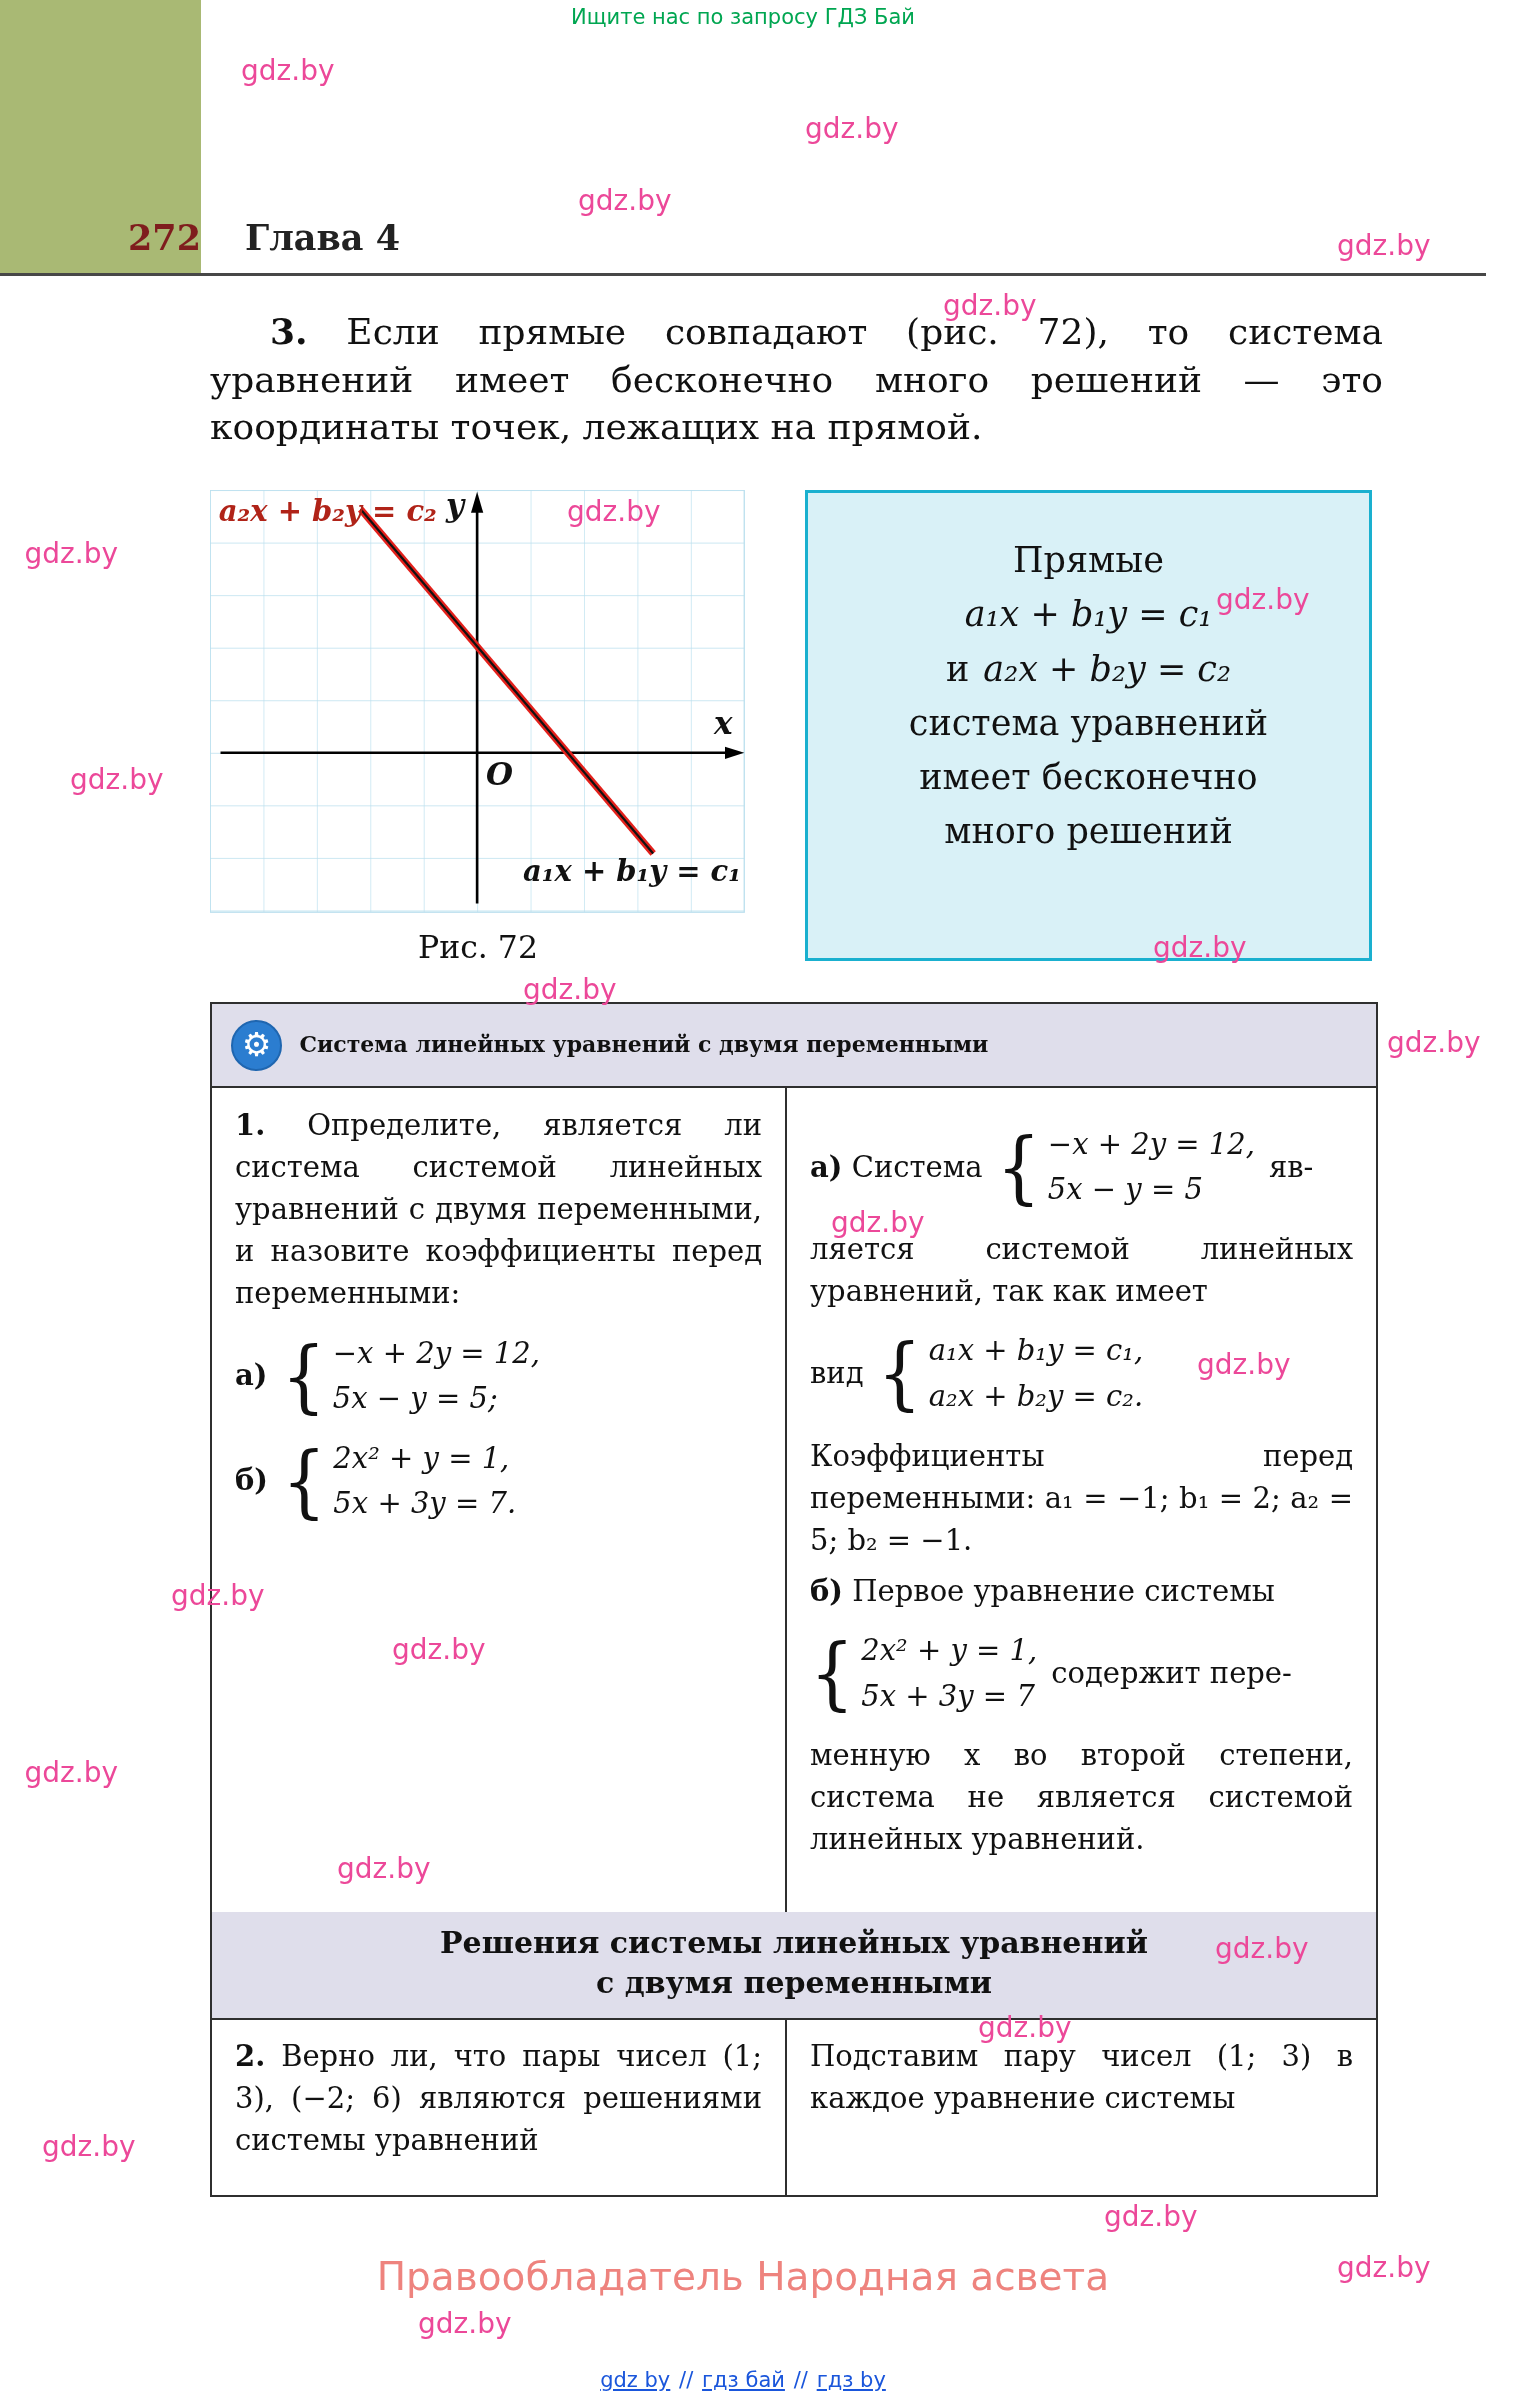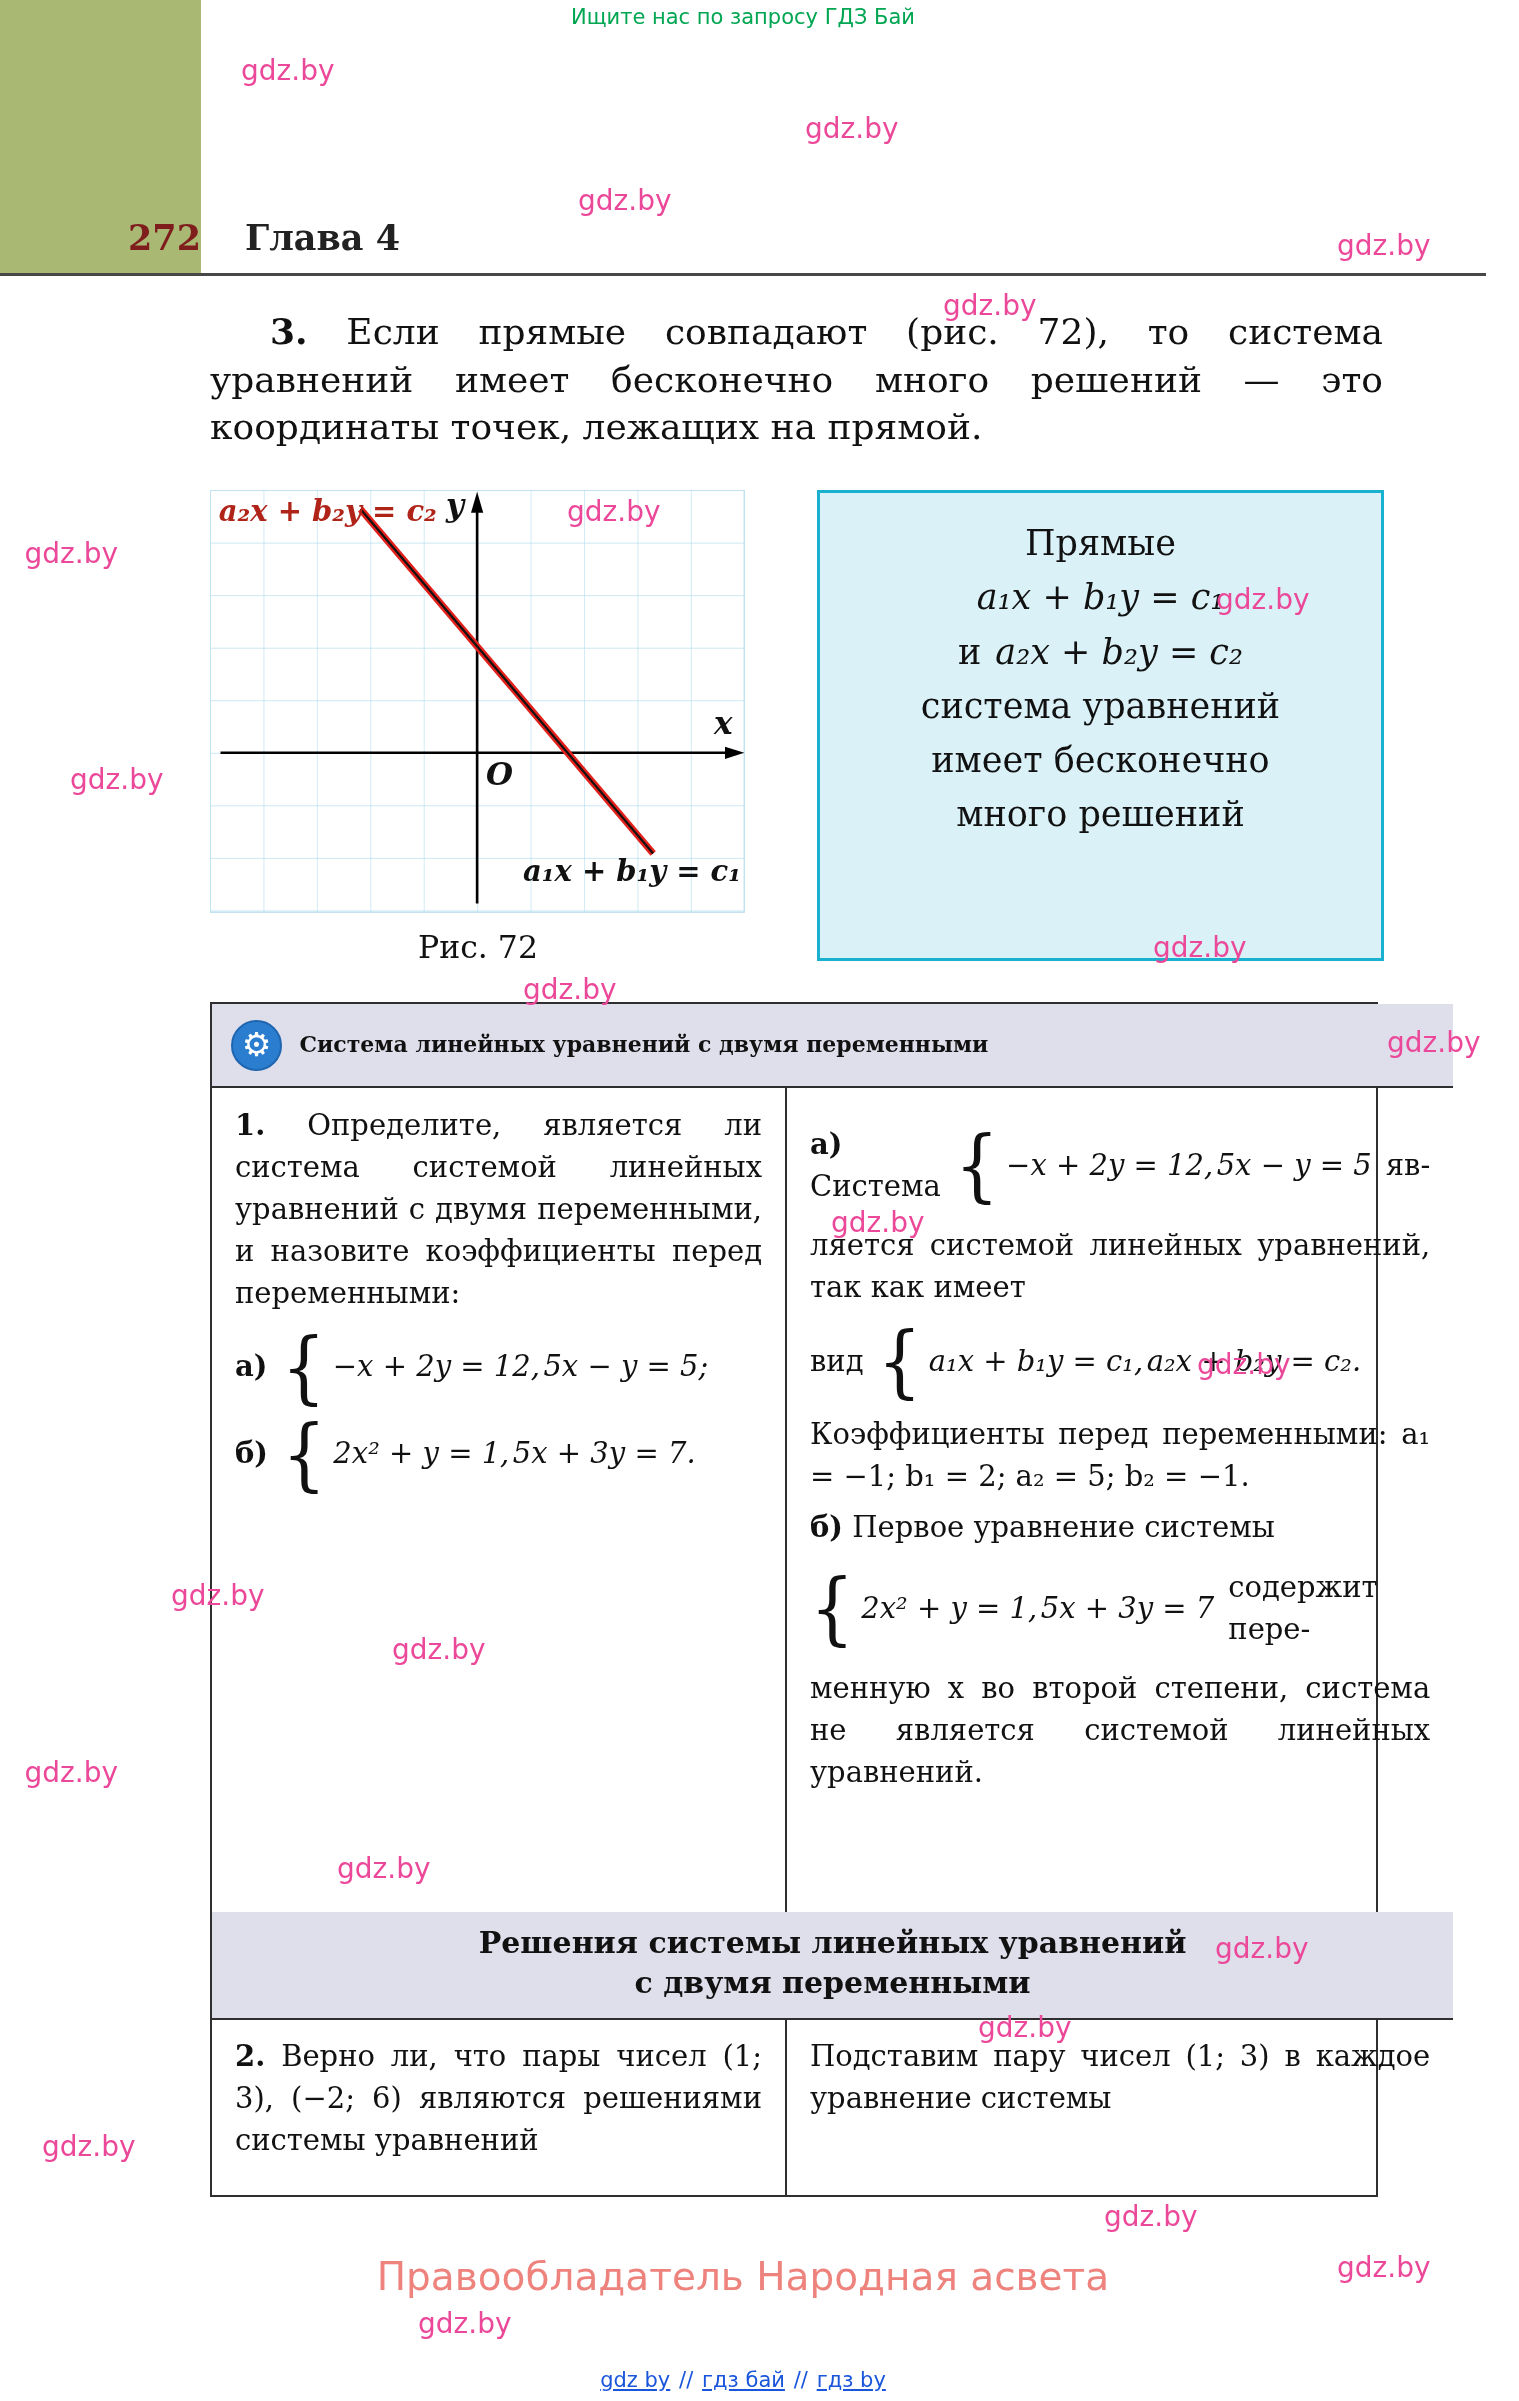--- a/index.html
+++ b/index.html
@@ -27,22 +27,22 @@
   .fig-label { position:absolute; font-style:italic; font-weight:bold; font-size:29px; white-space:nowrap; }
   .fig-eq-top { left:8.8px; top:3.5px; color:#b02318; }
   .fig-eq-bottom { left:313px; top:364px; color:#111; }
   .fig-y { left:236px; top:-3.5px; font-size:31px; }
   .fig-x { left:504px; top:215px; font-size:31px; }
   .fig-o { left:276px; top:266px; font-size:31px; }
   .fig-caption { position:absolute; left:210px; top:929px; width:536px; text-align:center; font-size:31.5px; }
 
   
   .info-box { position:absolute; left:805px; top:490px; width:567px; height:471px;
-    background:#d9f1f7; border:3.5px solid #1ab0cf; text-align:center; padding-top:23px;
-    font-size:35px; line-height:1.55;margin-left:12px; }
+    background:#d9f1f7; border:3.5px solid #1ab0cf; text-align:center; padding-top:40px;
+    font-size:35px; line-height:1.55; }
   .math { font-style:italic; }
   .info-row { display:flex; justify-content:center; gap:14px; }
 
   
   .table { position:absolute; left:210px; top:1002px; width:1168px; border:2.6px solid #2f2f2f;
     display:grid; grid-template-columns:575px 1fr; background:#fff; font-size:29px; line-height:1.45; }
   .thead { grid-column:1 / -1; background:#dfdeeb; }
   .thead1 { display:flex; align-items:center; gap:17.5px; padding:12.3px 19px; min-height:84px;
     border-bottom:2.6px solid #2f2f2f; }
   .thead1 .title { font-weight:bold; font-size:22px; }
@@ -55,21 +55,21 @@
   .r2 { min-height:175px; }
   .thead2 { text-align:center; font-weight:bold; font-size:30px; padding:10.5px 8.8px 14px;
     border-bottom:2.6px solid #2f2f2f; line-height:1.35; }
   .just { text-align:justify; }
   .tasknum { font-weight:bold; }
   .lbl { font-weight:bold; }
 
   .sys-row { display:flex; align-items:center; gap:14px; margin:17.5px 0; }
   .system { display:inline-flex; align-items:center; }
   .system .brace { font-size:2.4em; font-weight:400; transform:scaleY(1.12); margin-right:7px; line-height:1; }
-  .system .eqs { display:flex; flex-direction:row; gap:3.5px; }
+  .system .eqs { display:flex; flex-direction:column; gap:3.5px; }
   .eq { font-style:italic; white-space:nowrap; }
   .sol-block { margin:8.8px 0; }
 
   
   .copyright { position:absolute; left:0; top:2254px; width:100%; text-align:center;
     color:#ee837e; font-size:39px; font-family:"DejaVu Sans","Liberation Sans",sans-serif; font-weight:400; }
   .bottom-links { position:absolute; left:0; top:2368px; width:100%; text-align:center;
     font-family:"DejaVu Sans","Liberation Sans",sans-serif; font-size:21px; color:#1a56db; }
   .bottom-links .lnk { text-decoration:underline; cursor:pointer; }
   .bottom-links .sep { margin:0 8.8px; }

